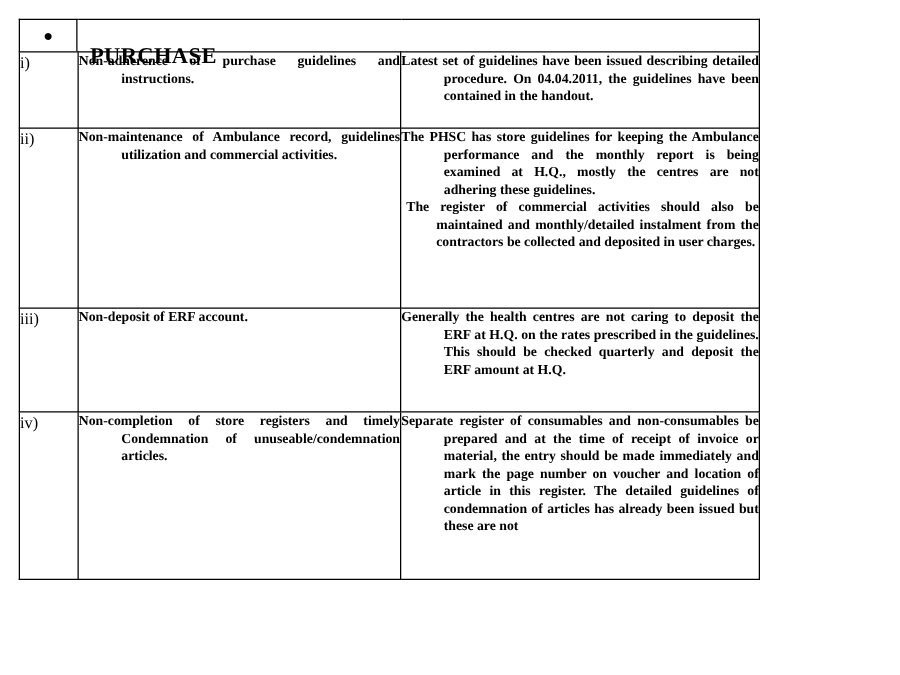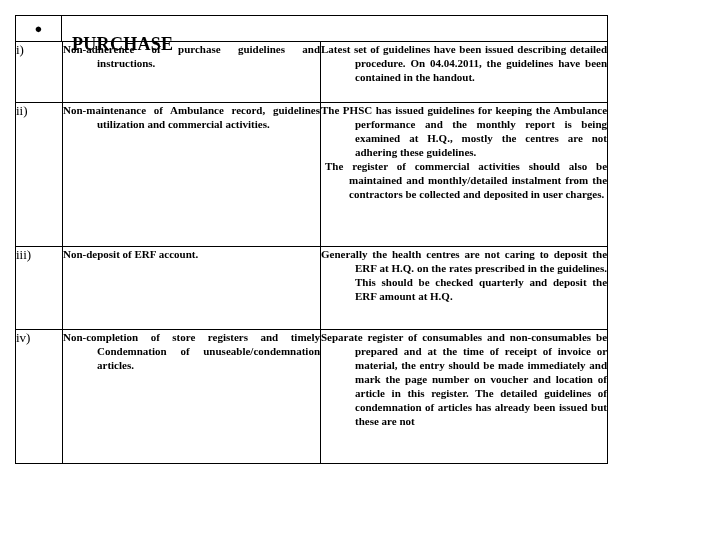--- a/index.html
+++ b/index.html
@@ -145,21 +145,21 @@
           <p class="para-hang">Latest set of guidelines have been issued describing detailed procedure. On 04.04.2011, the guidelines have been contained in the handout.</p>
         </td>
       </tr>
 
       <tr class="row-ii">
         <td class="num-cell">ii)</td>
         <td class="text-cell">
           <p class="para-hang">Non-maintenance of Ambulance record, guidelines utilization and commercial activities.</p>
         </td>
         <td class="text-cell">
-          <p class="para-hang">The PHSC has issued guidelines for keeping the Ambulance performance and the monthly report is being examined at H.Q., mostly the centres are not adhering these guidelines.</p>
+          <p class="para-hang">The PHSC has store guidelines for keeping the Ambulance performance and the monthly report is being examined at H.Q., mostly the centres are not adhering these guidelines.</p>
           <p class="para-hang2">The register of commercial activities should also be maintained and monthly/detailed instalment from the contractors be collected and deposited in user charges.</p>
         </td>
       </tr>
 
       <tr class="row-iii">
         <td class="num-cell">iii)</td>
         <td class="text-cell">
           <p class="para-hang">Non-deposit of ERF account.</p>
         </td>
         <td class="text-cell">

